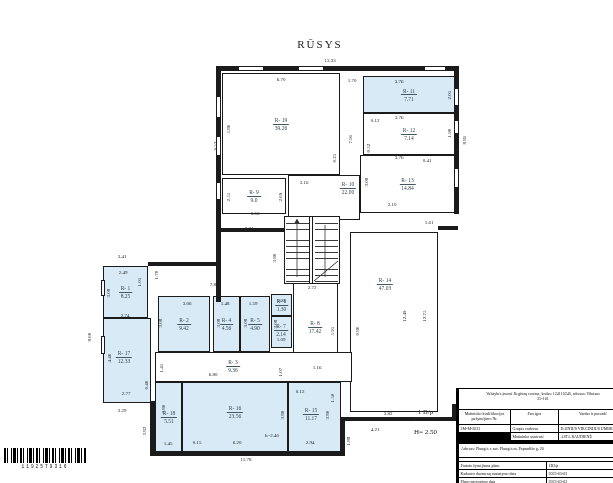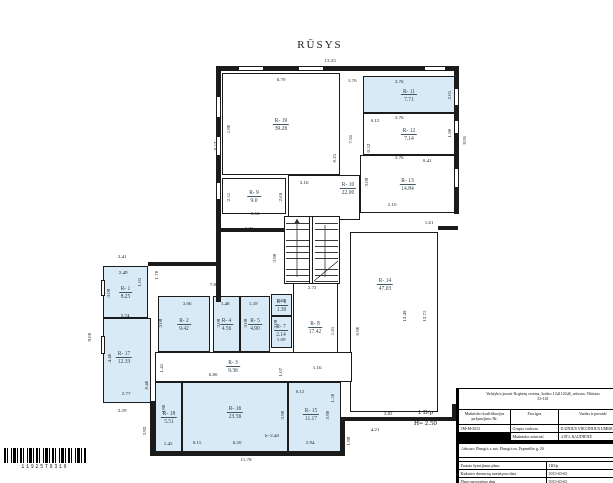--- a/index.html
+++ b/index.html
@@ -26,21 +26,21 @@
     background:#fff;box-sizing:border-box;z-index:2;}
   .flight{position:absolute;top:1px;bottom:1px;background:repeating-linear-gradient(180deg,#fff 0 5px,#3a3a3a 5px 5.8px);}
   .flight.fl-left{left:1px;width:23px;}
   .flight.fl-right{right:1px;width:23px;}
   .stair-divider{position:absolute;left:24px;top:0;width:4px;height:100%;background:#fff;
     border-left:1.2px solid #1b1b1b;border-right:1.2px solid #1b1b1b;box-sizing:border-box;}
   .stairs svg{position:absolute;left:0;top:0;}
   
   .bldg-label{position:absolute;left:414px;top:408px;text-align:center;font-size:7px;color:#222;z-index:6;}
   .bldg-label .l1{border-bottom:0.7px solid #222;padding:0 3px 1px;}
-  .bldg-label .l2{padding-top:1px;}
+  .bldg-label .l2{padding-top:10px;}
   
   .barcode-wrap{position:absolute;left:4px;top:448px;width:82px;z-index:6;}
   .bars{width:82px;height:15px;background:repeating-linear-gradient(90deg,
      #000 0 2px,#fff 2px 3px,#000 3px 4px,#fff 4px 7px,#000 7px 8px,#fff 8px 9px,
      #000 9px 12px,#fff 12px 13px,#000 13px 14px,#fff 14px 16px);}
   .digits{text-align:center;font-size:4.5px;letter-spacing:2px;color:#111;margin-top:1px;
     font-family:"Liberation Mono", monospace;}
   
   .tb{position:absolute;left:456px;top:388px;width:172px;background:#fff;color:#111;
     border:0.8px solid #000;border-left:3px solid #000;box-sizing:border-box;font-size:4px;z-index:6;}

